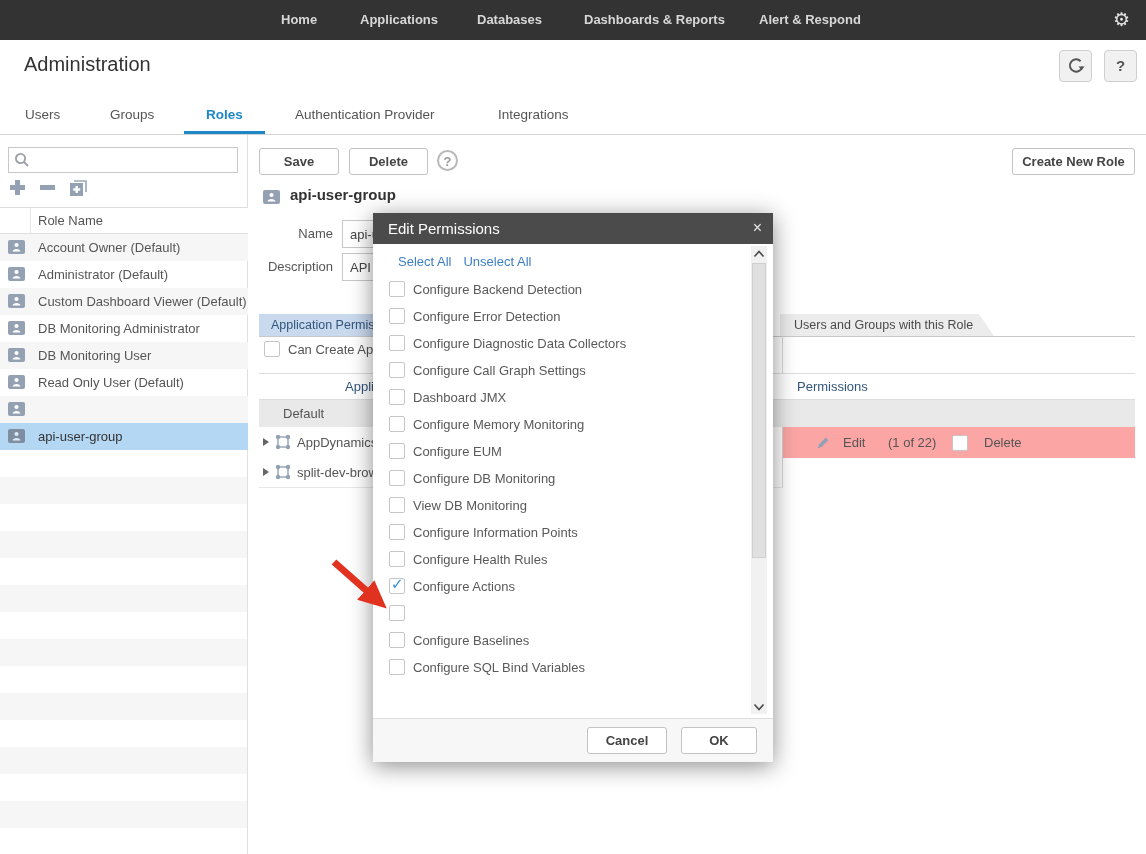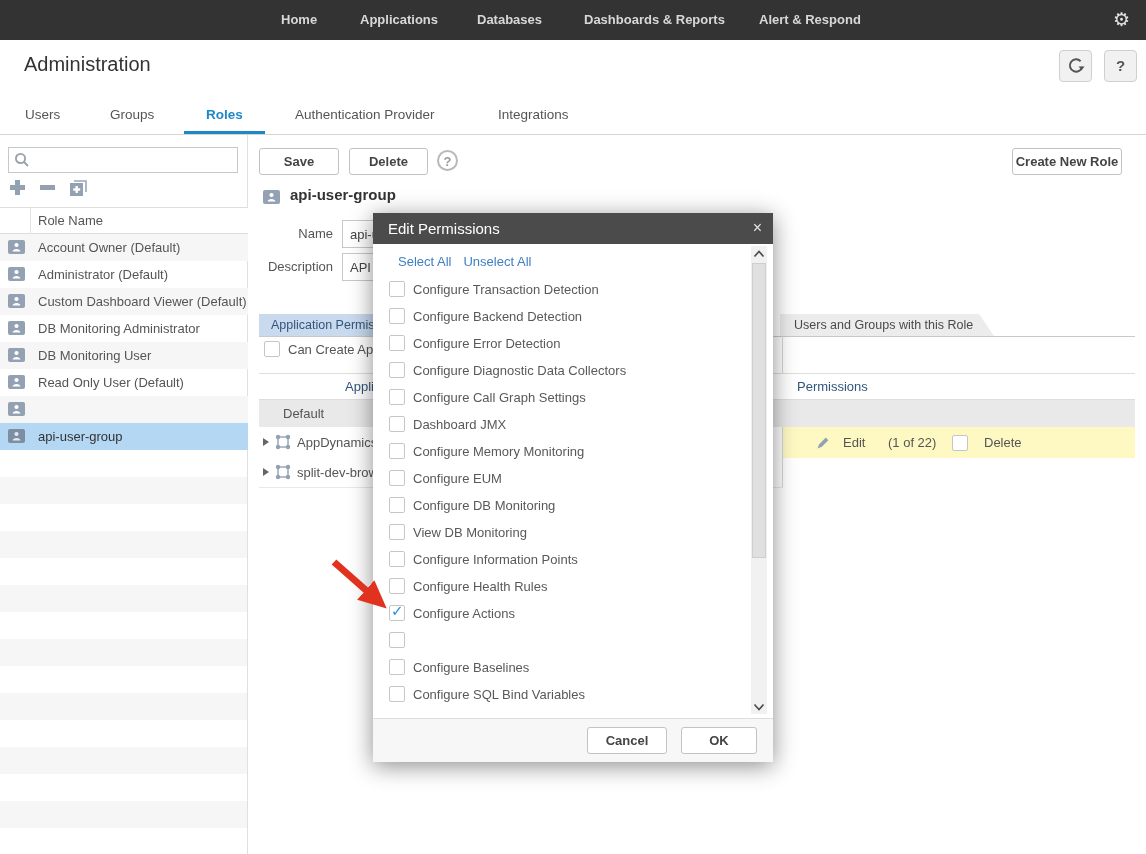--- a/index.html
+++ b/index.html
@@ -65,21 +65,21 @@
   .checkbox[data-checked="true"] .check { display:block; }
 
   .thead-row { position:absolute; left:259px; top:373px; width:876px; height:27px; border-top:1px solid #ddd; border-bottom:1px solid #ddd; background:#fff; }
   .col-app { position:absolute; left:86px; line-height:25px; color:#33567c; }
   .col-perm { position:absolute; left:538px; line-height:25px; color:#33567c; }
   .row-default { position:absolute; left:259px; top:400px; width:876px; height:27px; background:#e9e9e9; }
   .row-default span { position:absolute; left:24px; line-height:27px; color:#555; }
   .app-row { position:absolute; left:259px; width:876px; }
   .tri { position:absolute; width:0; height:0; border-left:6px solid #666; border-top:4px solid transparent; border-bottom:4px solid transparent; cursor:pointer; }
   .app-label { position:absolute; left:38px; color:#555; white-space:nowrap; }
-  .perm-cell { position:absolute; left:524px; top:0; width:352px; height:31px; background:#fef9c3; }
+  .perm-cell { position:absolute; left:524px; top:0; width:352px; height:31px; background:#fca5a5; }
   .edit-link { position:absolute; left:60px; line-height:31px; color:#555; cursor:pointer; }
   .edit-count { position:absolute; left:105px; line-height:31px; color:#555; }
   .del-cb { position:absolute; left:169px; top:8px; }
   .del-label { position:absolute; left:201px; line-height:31px; color:#555; }
   .table-bottom { position:absolute; left:259px; top:487px; width:524px; height:1px; background:#e8e8e8; }
 
   
   .modal { position:absolute; left:373px; top:213px; width:400px; height:549px; background:#fff; z-index:50; box-shadow:0 4px 22px rgba(0,0,0,.45); }
   .modal-header { position:absolute; left:0; top:0; width:400px; height:31px; background:#4b4b4b; }
   .modal-title { position:absolute; left:15px; line-height:31px; color:#fff; font-size:15px; }
@@ -223,21 +223,21 @@
           <path d="M4.6 11.5 c0-3.4 7.8-3.4 7.8 0 z" fill="#dceaf8"></path>
         </svg>
       <span class="rlabel">api-user-group</span>
     </div>
     <div class="stripes"></div>
   </div>
 
   <button class="btn" style="left:259px;top:148px;width:80px">Save</button>
   <button class="btn" style="left:349px;top:148px;width:79px">Delete</button>
   <div class="help-circle">?</div>
-  <button class="btn" style="left:1012px;top:148px;width:110px">Create New Role</button>
+  <button class="btn" style="left:1012px;top:148px;width:123px">Create New Role</button>
 
   <svg class="role-head-ico" width="17" height="14" viewBox="0 0 17 14">
       <rect width="17" height="14" rx="2" fill="#93a1b3"></rect>
       <circle cx="8.5" cy="5" r="2.1" fill="#fff"></circle>
       <path d="M4.6 11.5 c0-3.4 7.8-3.4 7.8 0 z" fill="#fff"></path>
     </svg>
   <div class="role-heading">api-user-group</div>
 
   <div class="flabel" style="top:220px">Name</div>
   <input class="fin" style="top: 220px;" type="text" value="api-user-group">
@@ -306,24 +306,20 @@
   <div class="modal">
     <div class="modal-header">
       <span class="modal-title">Edit Permissions</span>
       <span class="modal-close">×</span>
     </div>
     <div class="modal-body">
       <div class="sel-links">
         <span>Select All</span><span class="gap"></span><span>Unselect All</span>
       </div>
       <div class="pitems">
-        <div class="pitem">
-            <span class="checkbox" data-checked="false"></span>
-            <span class="plabel">Configure Transaction Detection</span>
-          </div>
         <div class="pitem">
             <span class="checkbox" data-checked="false"></span>
             <span class="plabel">Configure Backend Detection</span>
           </div>
         <div class="pitem">
             <span class="checkbox" data-checked="false"></span>
             <span class="plabel">Configure Error Detection</span>
           </div>
         <div class="pitem">
             <span class="checkbox" data-checked="false"></span>

